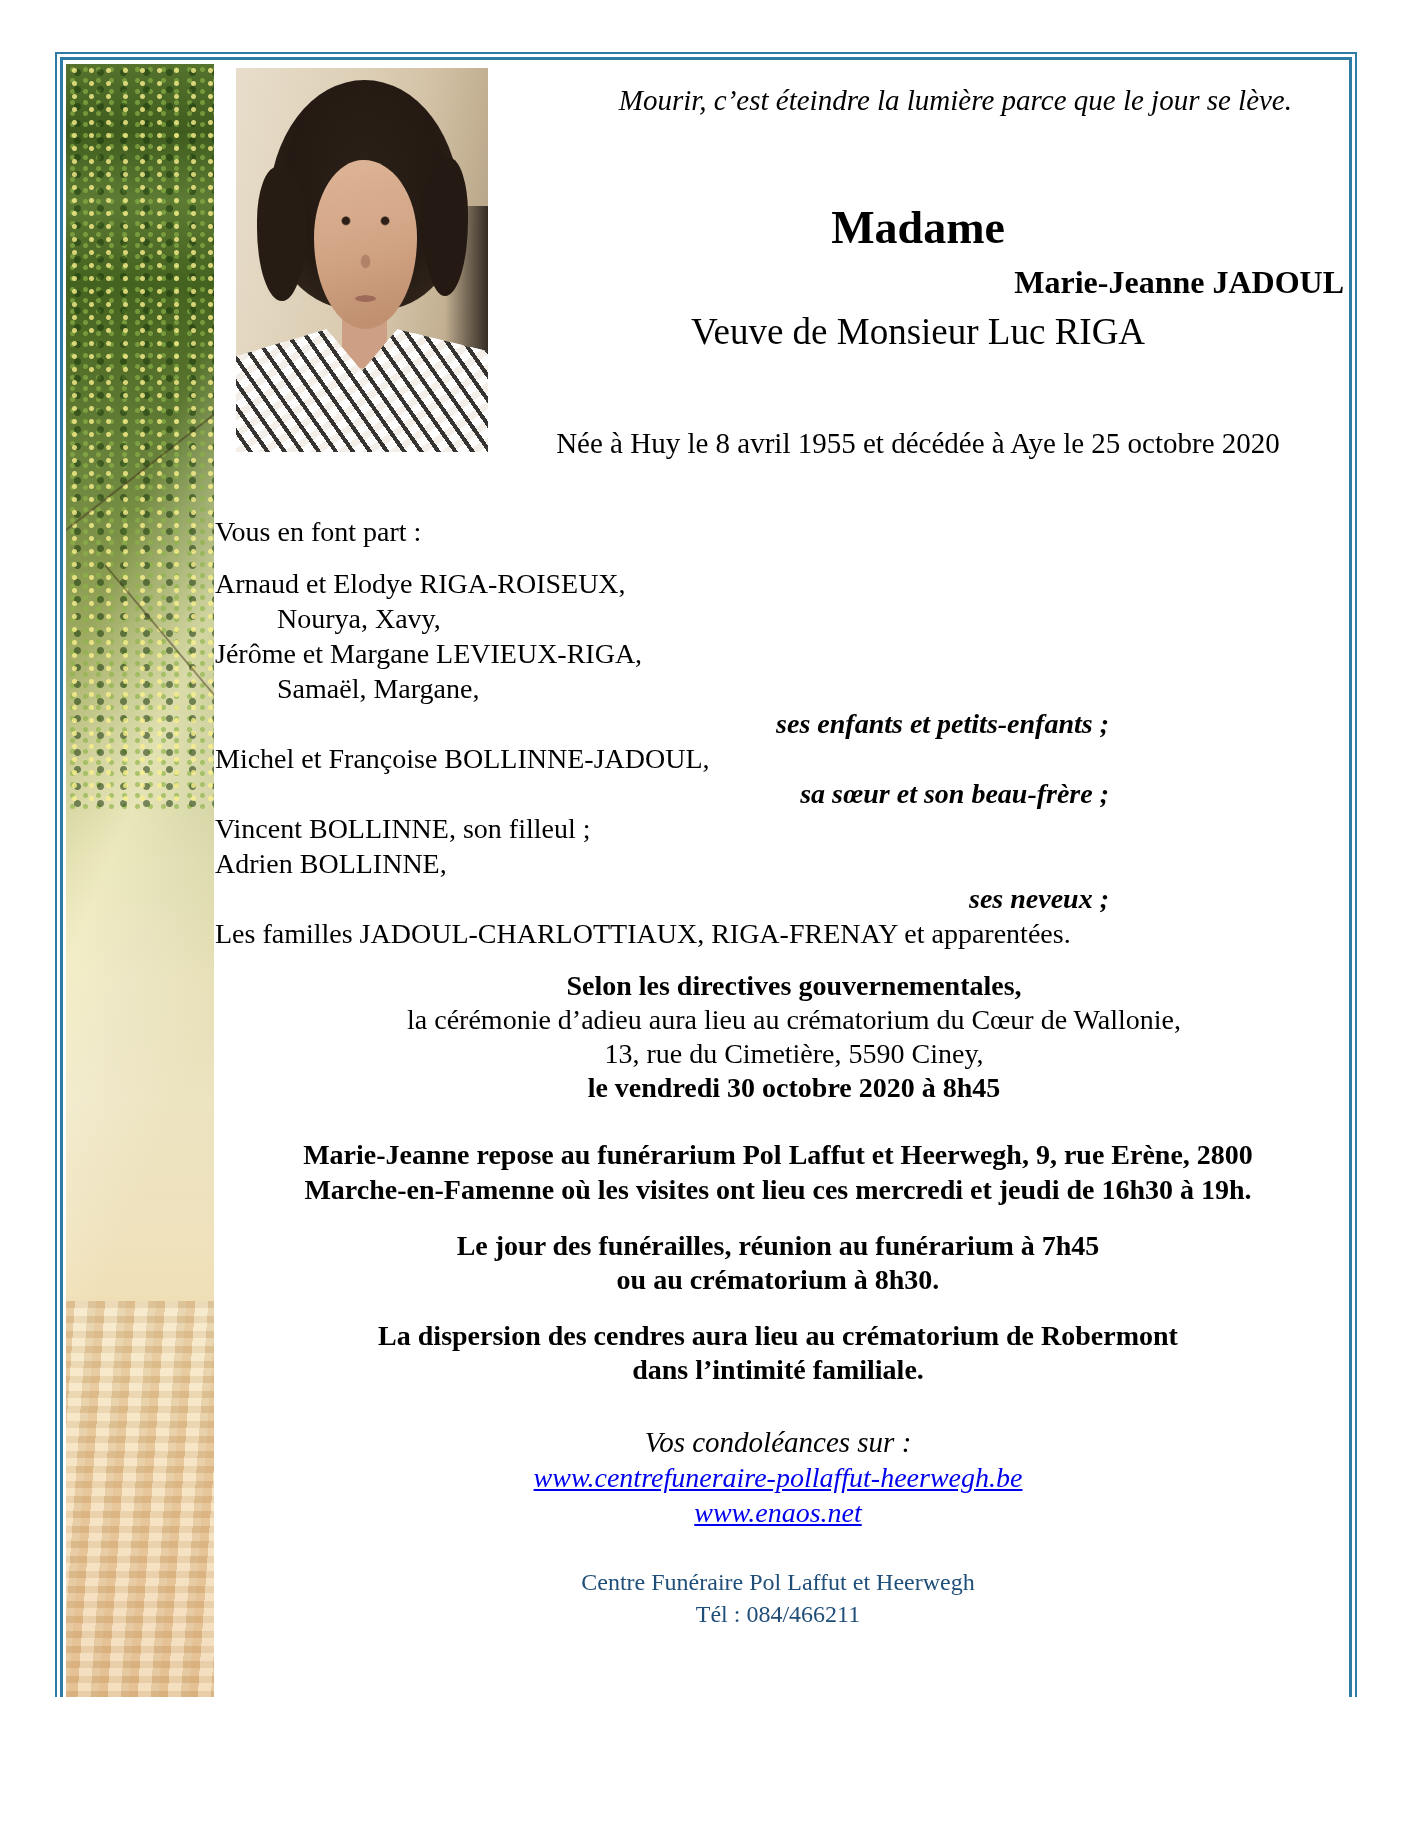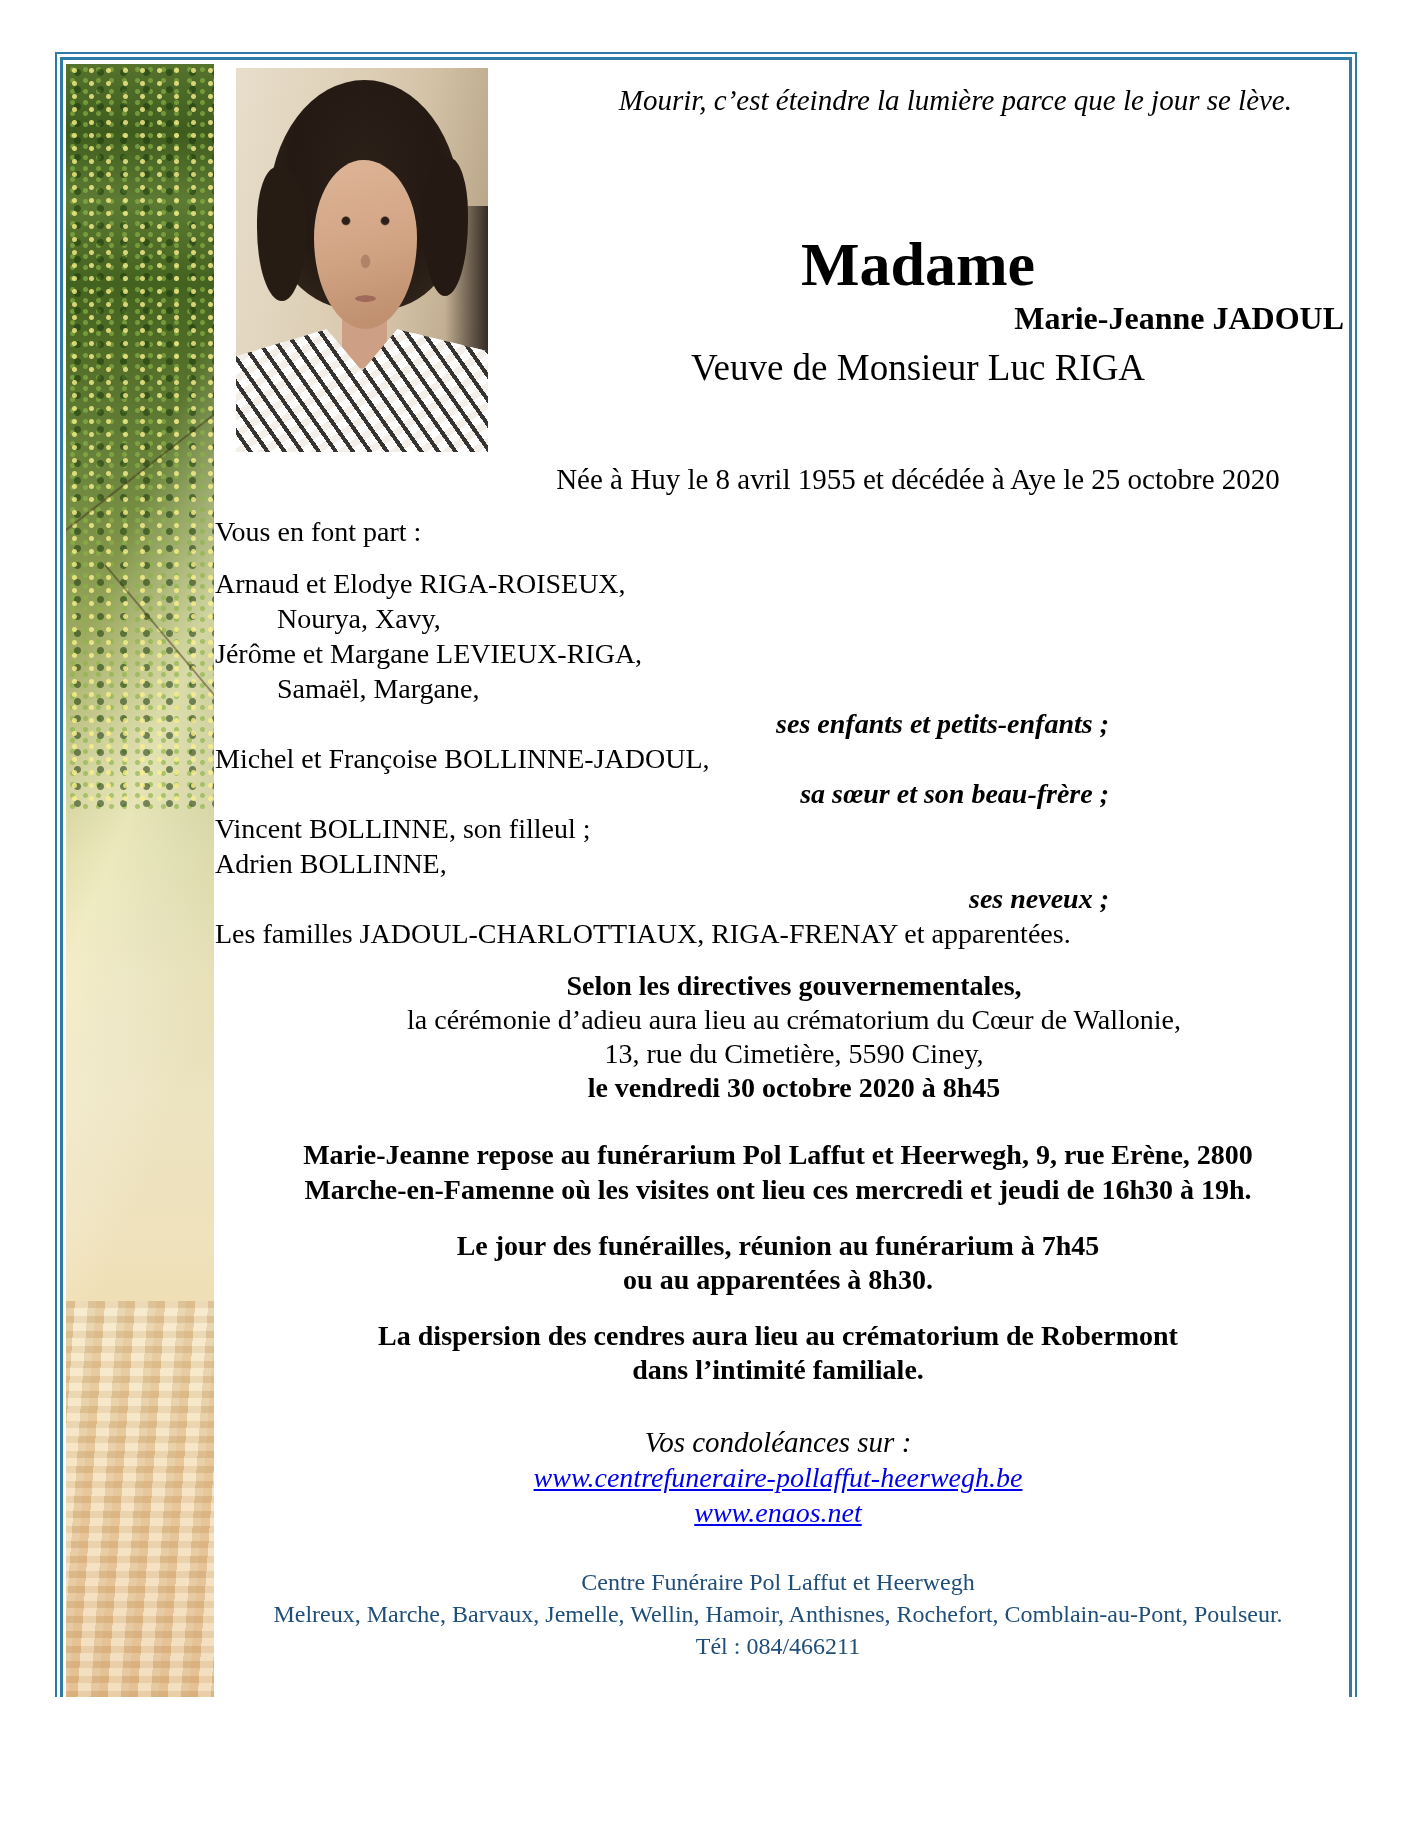--- a/index.html
+++ b/index.html
@@ -77,21 +77,21 @@
     position:absolute;left:0;bottom:0;width:100%;height:32%;
     background:
       repeating-linear-gradient(55deg, rgba(0,0,0,0) 0 10px, rgba(20,18,16,0.85) 10px 14px),
       repeating-linear-gradient(145deg, rgba(255,255,255,0.95) 0 8px, rgba(255,255,255,0) 8px 15px),
       #f3efe8;
     clip-path:polygon(0 22%, 36% 0, 50% 34%, 64% 0, 100% 18%, 100% 100%, 0 100%);
   }
   
   .header-block{position:absolute;left:492px;top:82px;width:852px;text-align:center;}
   .quote{font-style:italic;font-size:29px;line-height:36px;text-align:right;padding-right:52px;}
-  .title{font-size:62px;line-height:52px;font-weight:bold;margin-top:120px;}
+  .title{font-size:46px;line-height:52px;font-weight:bold;margin-top:84px;}
   .deceased-name{font-size:32px;line-height:56px;font-weight:bold;text-align:right;}
   .subtitle{font-size:37px;line-height:44px;}
   .life-dates{font-size:29px;line-height:34px;margin-top:72px;}
   
   .main{position:absolute;left:215px;top:512px;width:1126px;font-size:28px;}
   .intro{line-height:40px;}
   .family-list{margin-top:14px;}
   .family-list div{line-height:35px;}
   .fl-indent{padding-left:62px;font-family:Liberation Serif, serif;}
   .fl-right{text-align:right;padding-right:232px;font-weight:bold;font-style:italic;}
@@ -168,35 +168,34 @@
       <div class="bold">le vendredi 30 octobre 2020 à 8h45</div>
     </div>
 
     <div class="repose">
       <div>Marie-Jeanne repose au funérarium Pol Laffut et Heerwegh, 9, rue Erène, 2800</div>
       <div>Marche-en-Famenne où les visites ont lieu ces mercredi et jeudi de 16h30 à 19h.</div>
     </div>
 
     <div class="funeral-day">
       <div>Le jour des funérailles, réunion au funérarium à 7h45</div>
-      <div>ou au apparentées à 8h30.</div>
+      <div>ou au crématorium à 8h30.</div>
     </div>
 
     <div class="dispersion">
       <div>La dispersion des cendres aura lieu au crématorium de Robermont</div>
       <div>dans l’intimité familiale.</div>
     </div>
 
     <div class="condolences">
       <div class="condolences-label">Vos condoléances sur :</div>
       <div><a class="weblink">www.centrefuneraire-pollaffut-heerwegh.be</a></div>
       <div><a class="weblink">www.enaos.net</a></div>
     </div>
 
     <div class="footer">
       <div>Centre Funéraire Pol Laffut et Heerwegh</div>
-      <div>Melreux, Marche, Barvaux, Jemelle, Wellin, Hamoir, Anthisnes, Rochefort, Comblain-au-Pont, Poulseur.</div>
       <div>Tél : 084/466211</div>
     </div>
 
   </div>
 
 </div>
 
 </body></html>

